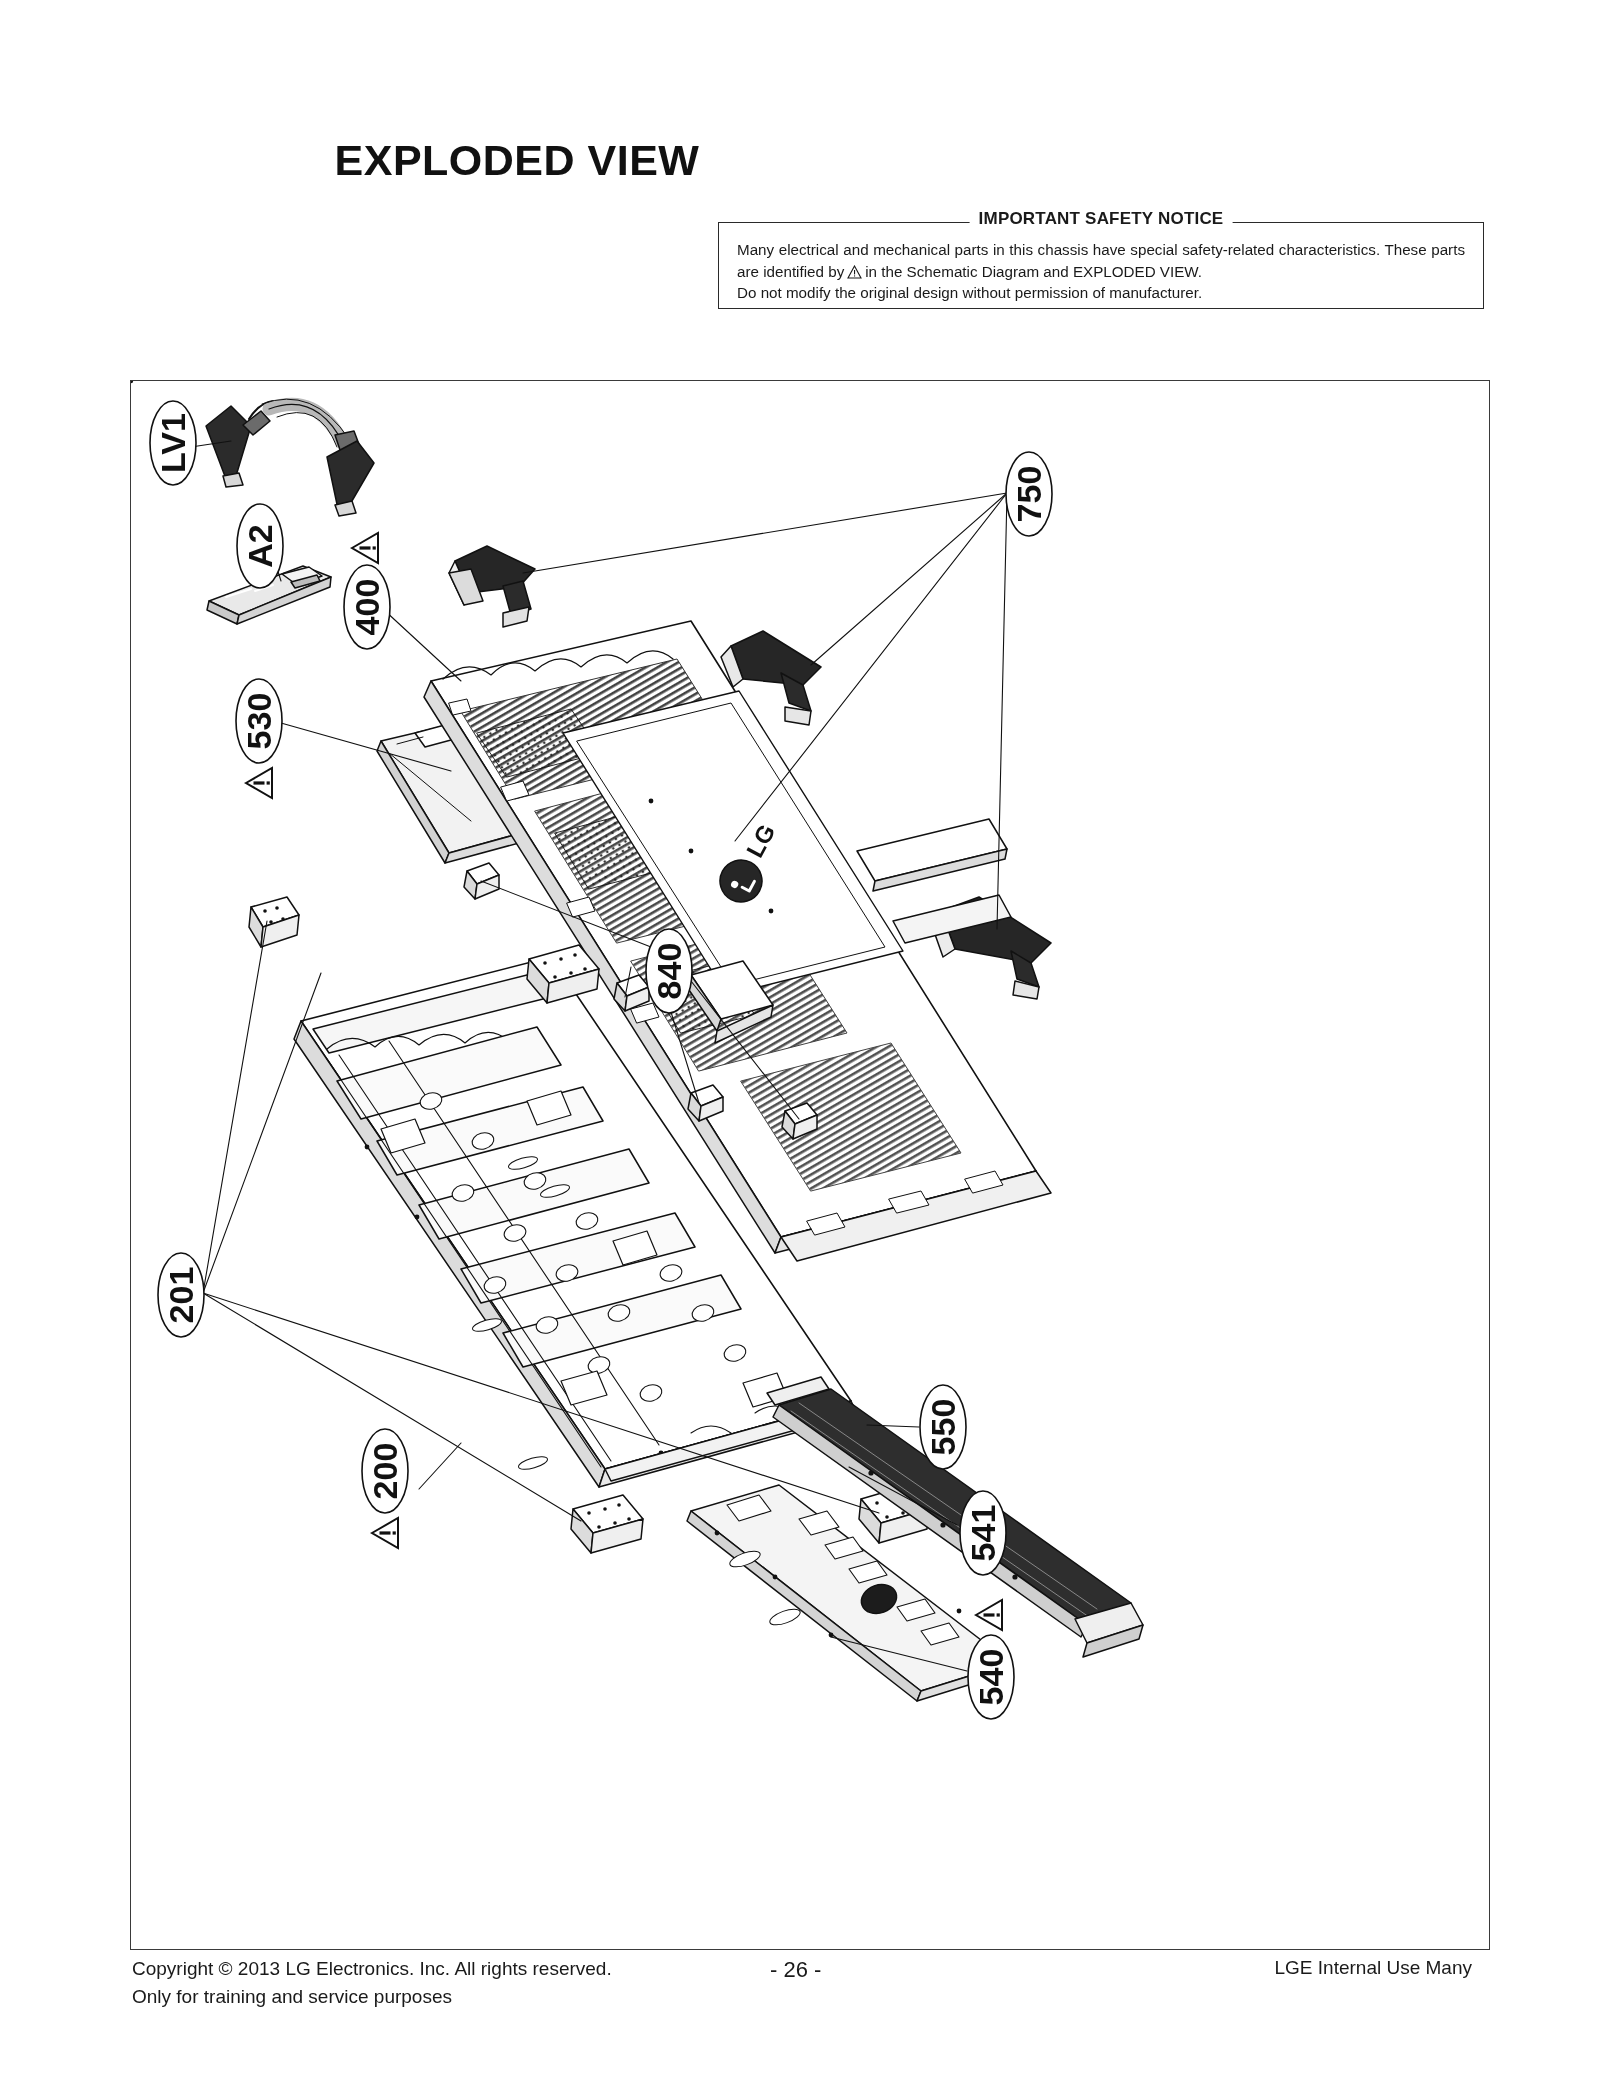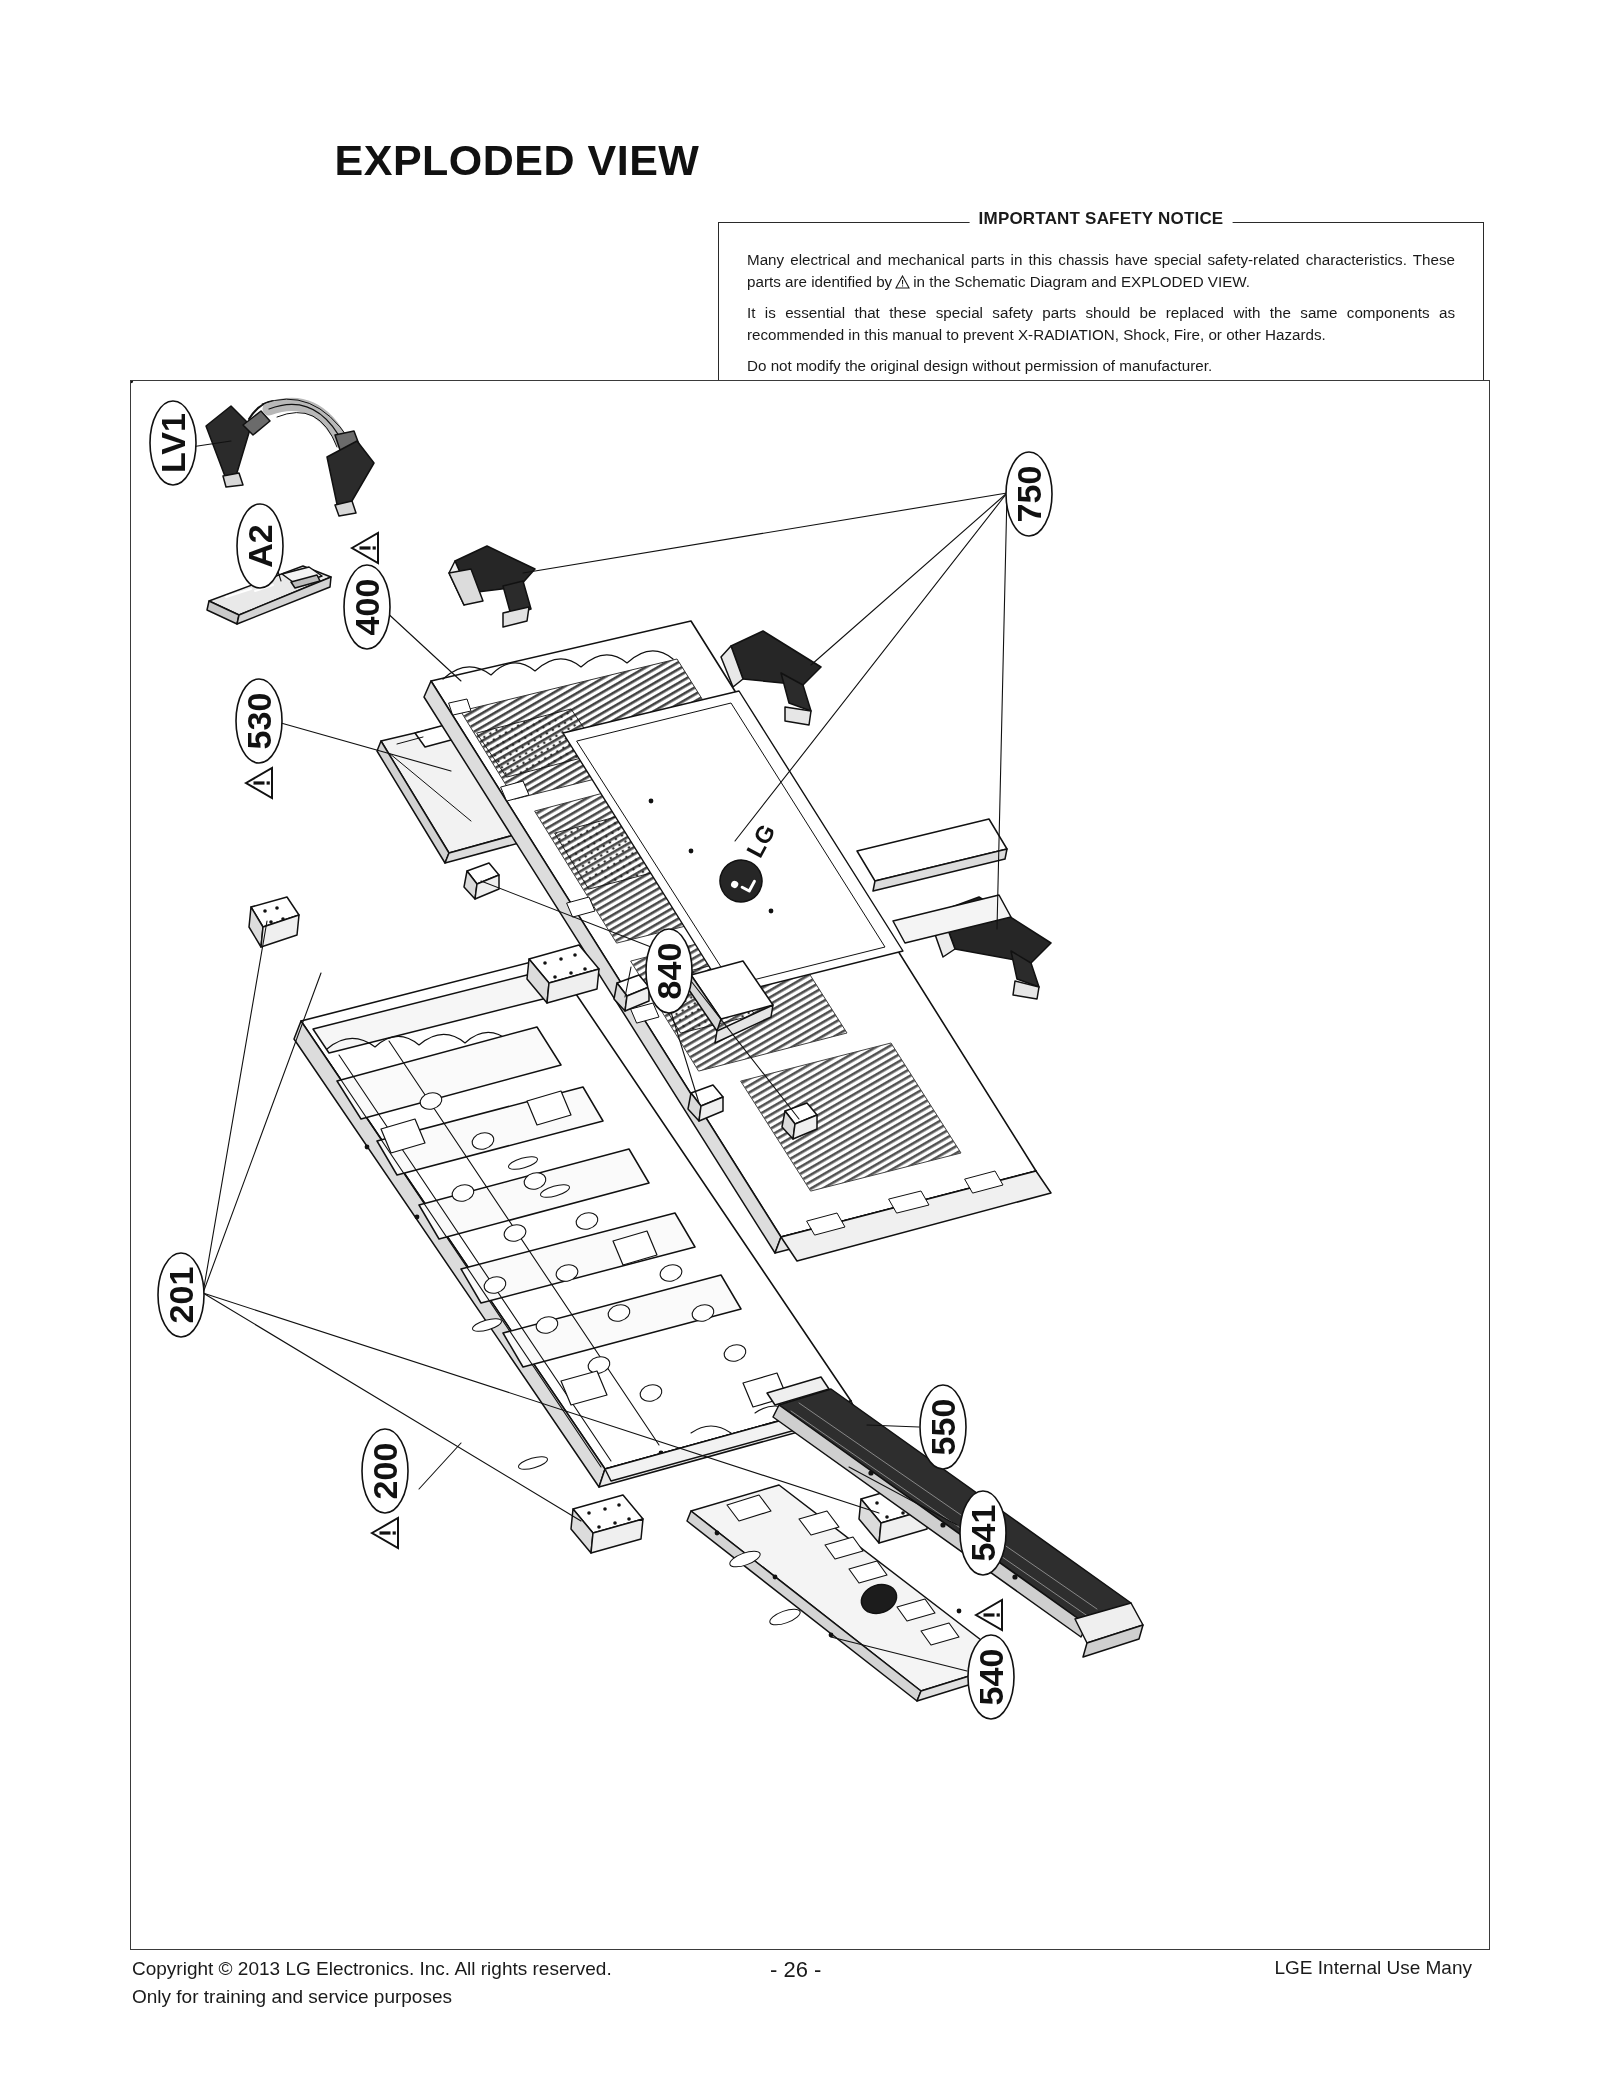--- a/index.html
+++ b/index.html
@@ -45,21 +45,21 @@
     left: 50%;
     transform: translateX(-50%);
     background: #fff;
     padding: 0 9px;
     font-size: 17px;
     font-weight: bold;
     letter-spacing: 0.2px;
     white-space: nowrap;
   }
   .safety-body { font-size: 15.2px; line-height: 1.42; color: #1a1a1a; }
-  .safety-body p { margin: 10px; }
+  .safety-body p { margin: 0; }
   .safety-body p.justify { text-align: justify; text-align-last: left; }
   .inline-warn {
     display: inline-block;
     vertical-align: -2px;
     width: 15px; height: 14px;
     margin: 0 3px;
   }
 
   
   .drawing-frame {
@@ -95,21 +95,20 @@
 </div>
 
 <div class="safety-notice">
   <div class="safety-legend">IMPORTANT SAFETY NOTICE</div>
   <div class="safety-body">
     <p class="justify"><span>Many electrical and mechanical parts in this chassis have special safety-related characteristics. These parts are identified by</span><span class="inline-warn"><svg width="15" height="14" viewBox="0 0 15 14">
             <polygon points="7.5,1 14,13 1,13" fill="none" stroke="#1a1a1a" stroke-width="1.1"></polygon>
             <rect x="7" y="5" width="1.1" height="4.4" fill="#1a1a1a"></rect>
             <rect x="7" y="10.4" width="1.1" height="1.1" fill="#1a1a1a"></rect>
           </svg></span><span>in the Schematic Diagram and EXPLODED VIEW.</span></p>
-    <p class="justify">It is essential that these special safety parts should be replaced with the same components as recommended in this manual to prevent X-RADIATION, Shock, Fire, or other Hazards.</p>
     <p>Do not modify the original design without permission of manufacturer.</p>
   </div>
 </div>
 
 <div class="drawing-frame">
 <svg width="1360" height="1570" viewBox="0 0 1360 1570">
   <defs>
     <pattern id="dots" width="7" height="7" patternUnits="userSpaceOnUse" patternTransform="rotate(-30)">
       <circle cx="2" cy="2" r="1.3" fill="#222"></circle>
     </pattern>

